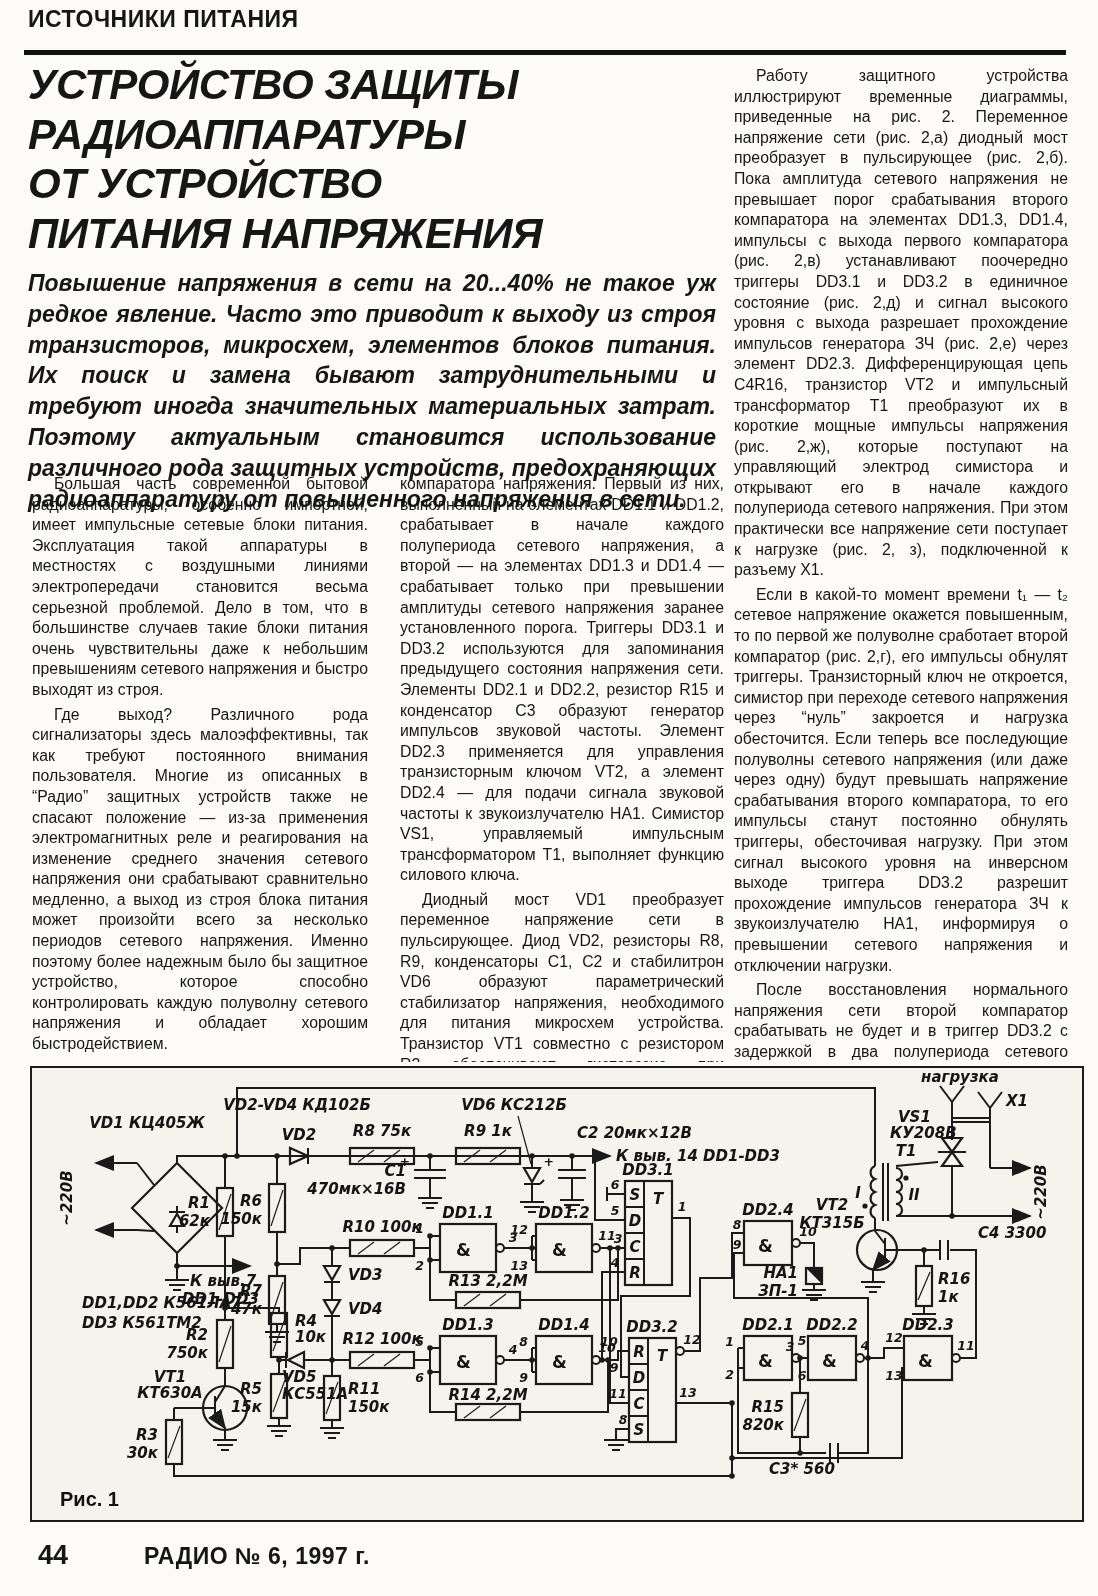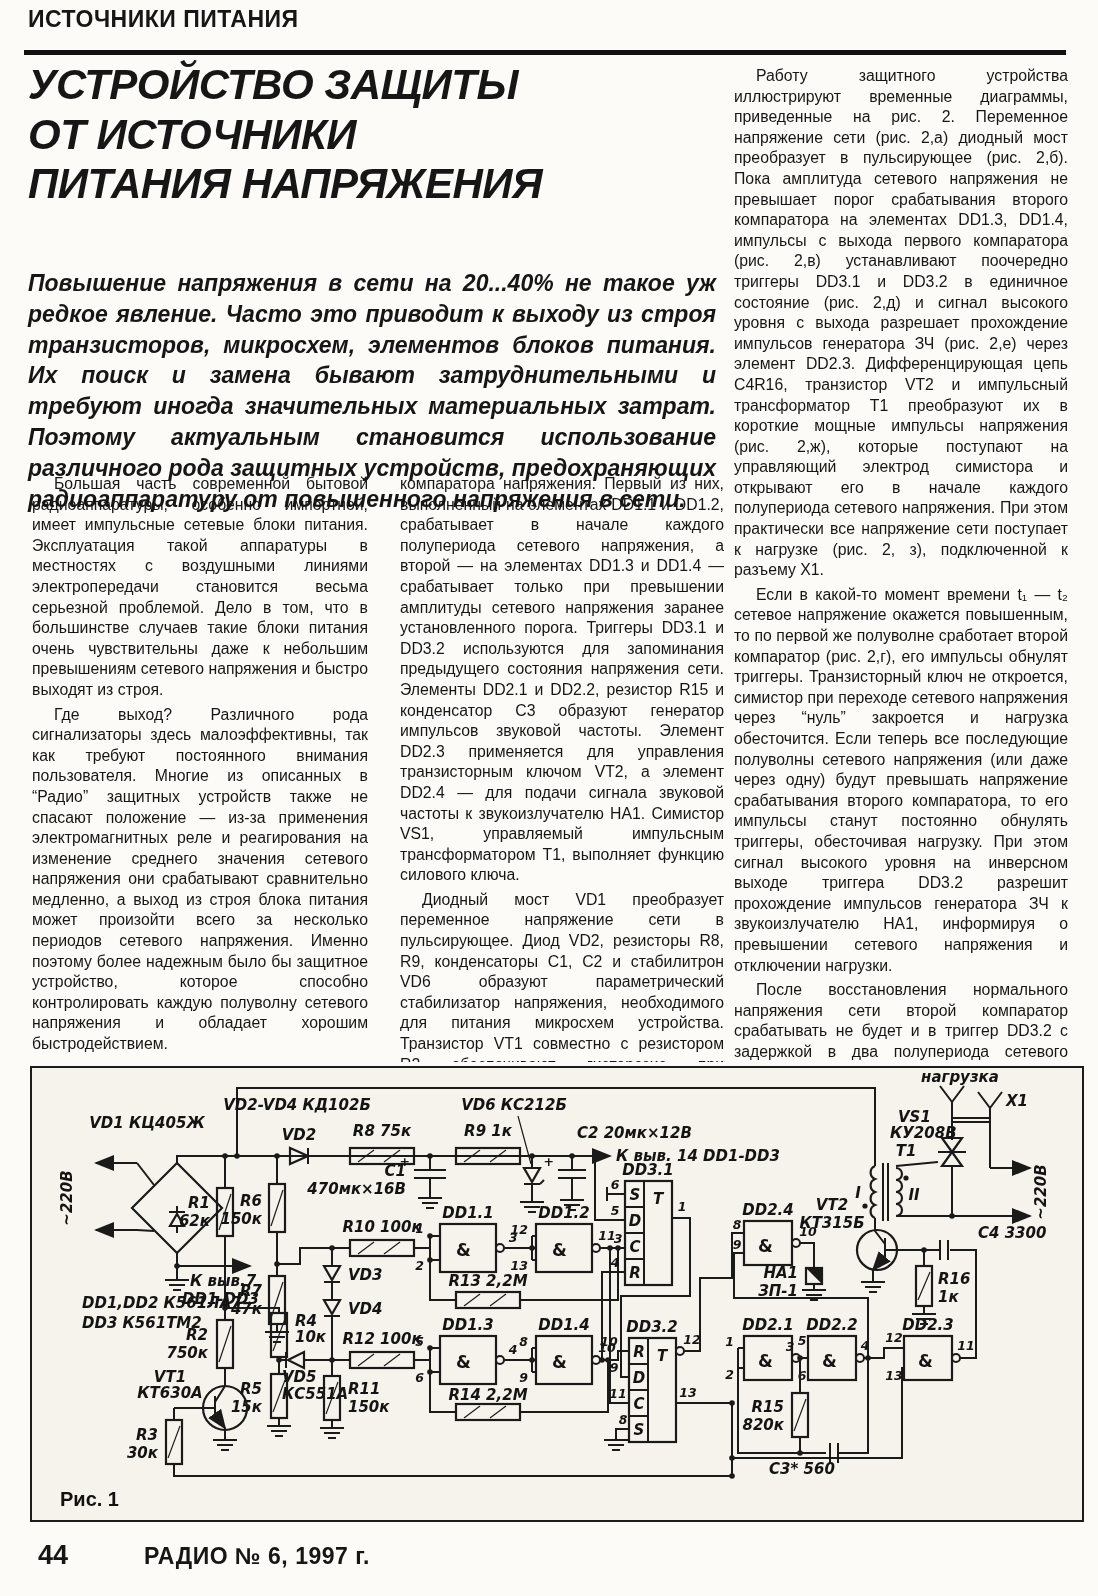--- a/index.html
+++ b/index.html
@@ -36,21 +36,22 @@
 </head>
 <body>
 
 <div class="page">
 
   <div class="rubric">ИСТОЧНИКИ ПИТАНИЯ</div>
   <div class="rule"></div>
 
   <div class="title">
     <div>УСТРОЙСТВО ЗАЩИТЫ</div>
-    <div>ОТ ИСТОЧНИКИ</div>
+    <div>РАДИОАППАРАТУРЫ</div>
+    <div>ОТ УСТРОЙСТВО</div>
     <div>ПИТАНИЯ НАПРЯЖЕНИЯ</div>
   </div>
 
   <div class="lead">Повышение напряжения в сети на 20...40% не такое уж редкое явление. Часто это приводит к выходу из строя транзисторов, микросхем, элементов блоков питания. Их поиск и замена бывают затруднительными и требуют иногда значительных материальных затрат. Поэтому актуальным становится использование различного рода защитных устройств, предохраняющих радиоаппаратуру от повышенного напряжения в сети.</div>
 
   <div class="col col-l">
     <p class="ind">Большая часть современной бытовой радиоаппаратуры, особенно импортной, имеет импульсные сетевые блоки питания. Эксплуатация такой аппаратуры в местностях с воздушными линиями электропередачи становится весьма серьезной проблемой. Дело в том, что в большинстве случаев такие блоки питания очень чувствительны даже к небольшим превышениям сетевого напряжения и быстро выходят из строя.</p>
     <p class="ind">Где выход? Различного рода сигнализаторы здесь малоэффективны, так как требуют постоянного внимания пользователя. Многие из описанных в “Радио” защитных устройств также не спасают положение — из-за применения электромагнитных реле и реагирования на изменение среднего значения сетевого напряжения они срабатывают сравнительно медленно, а выход из строя блока питания может произойти всего за несколько периодов сетевого напряжения. Именно поэтому более надежным было бы защитное устройство, которое способно контролировать каждую полуволну сетевого напряжения и обладает хорошим быстродействием.</p>
     <p class="ind">Схема одного из вариантов такого устройства приведена на рис. 8. В нем два</p>
   </div>

